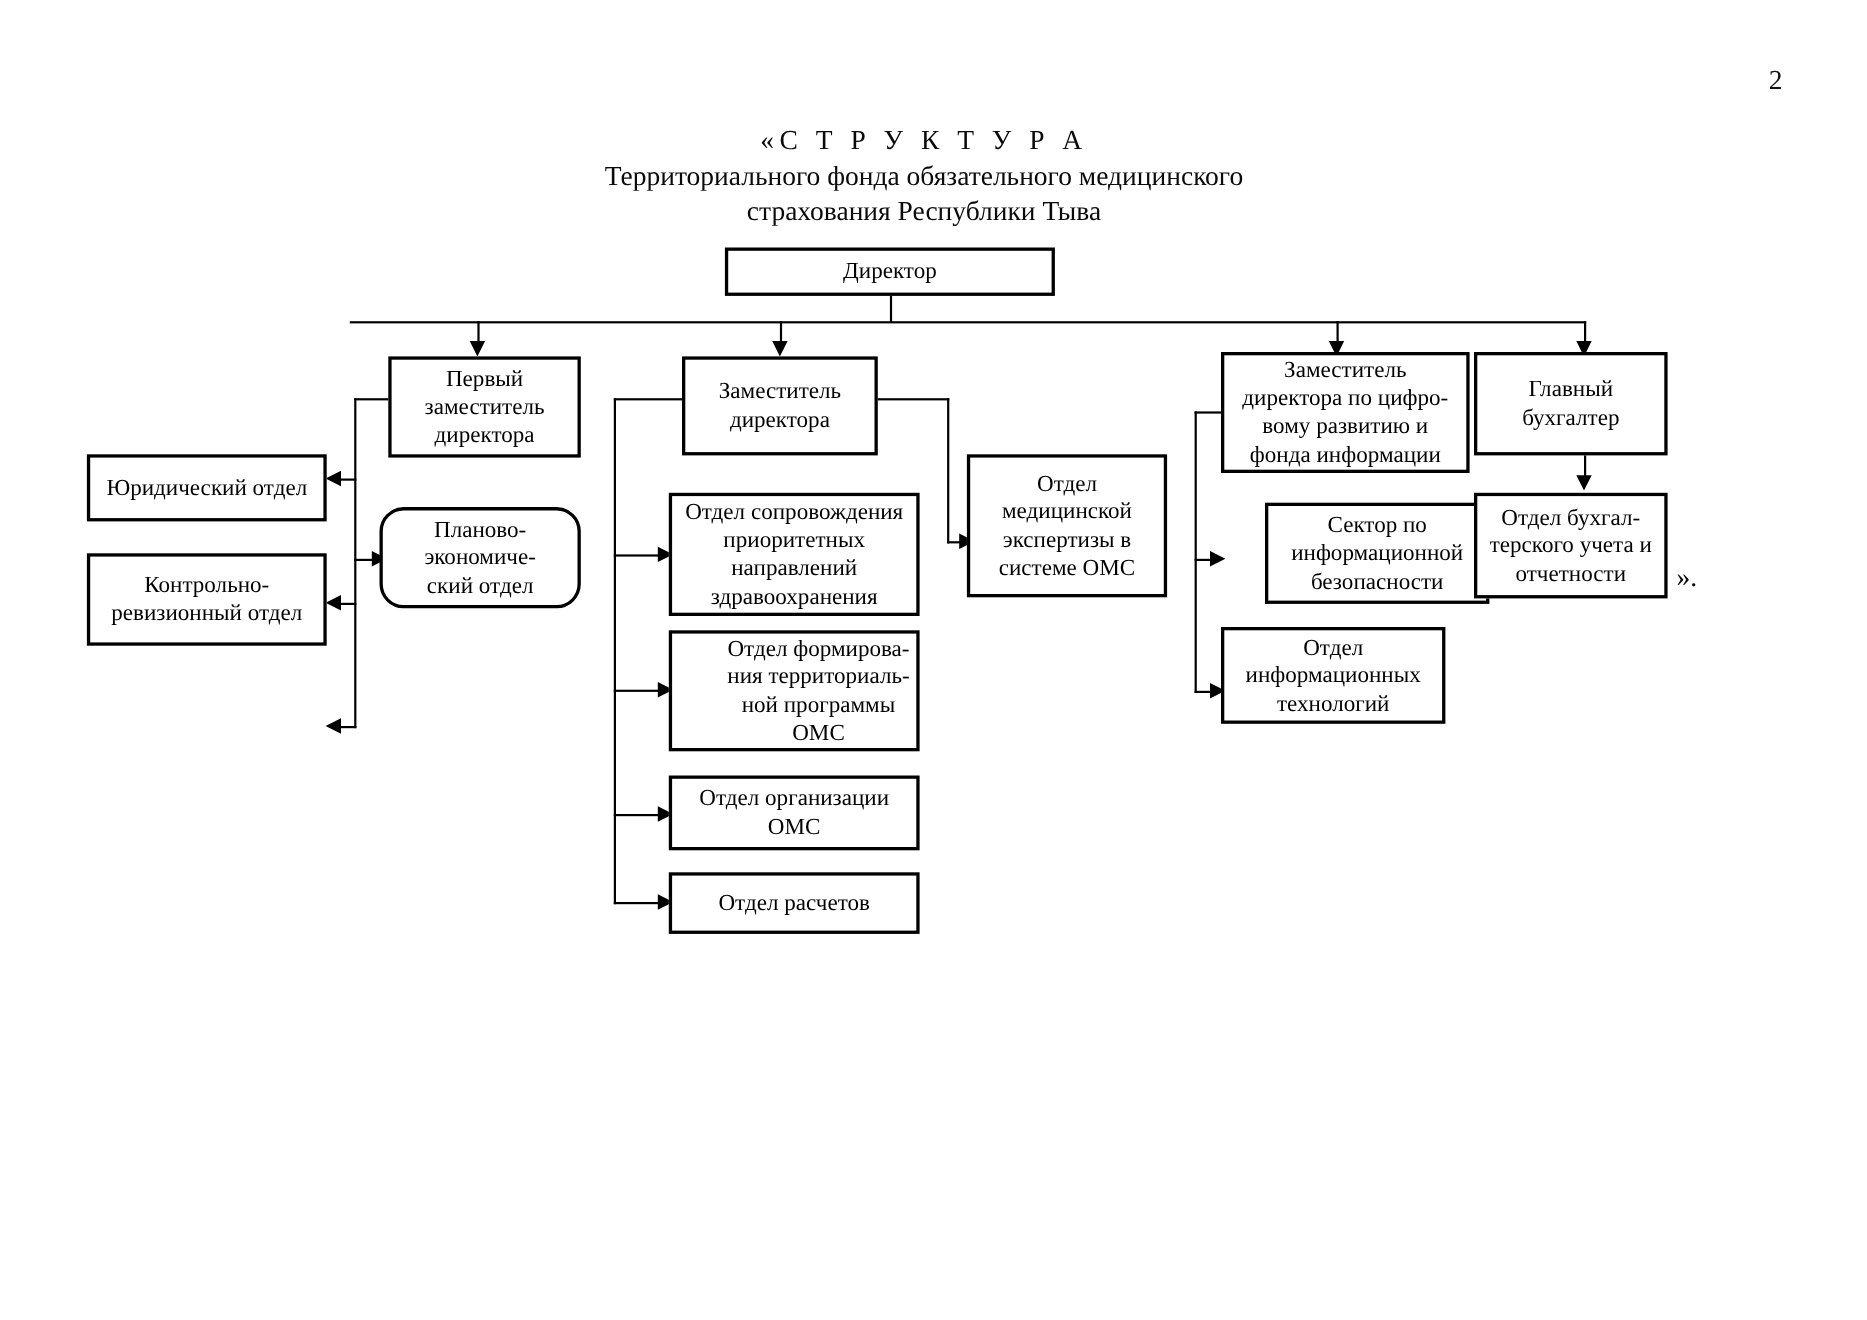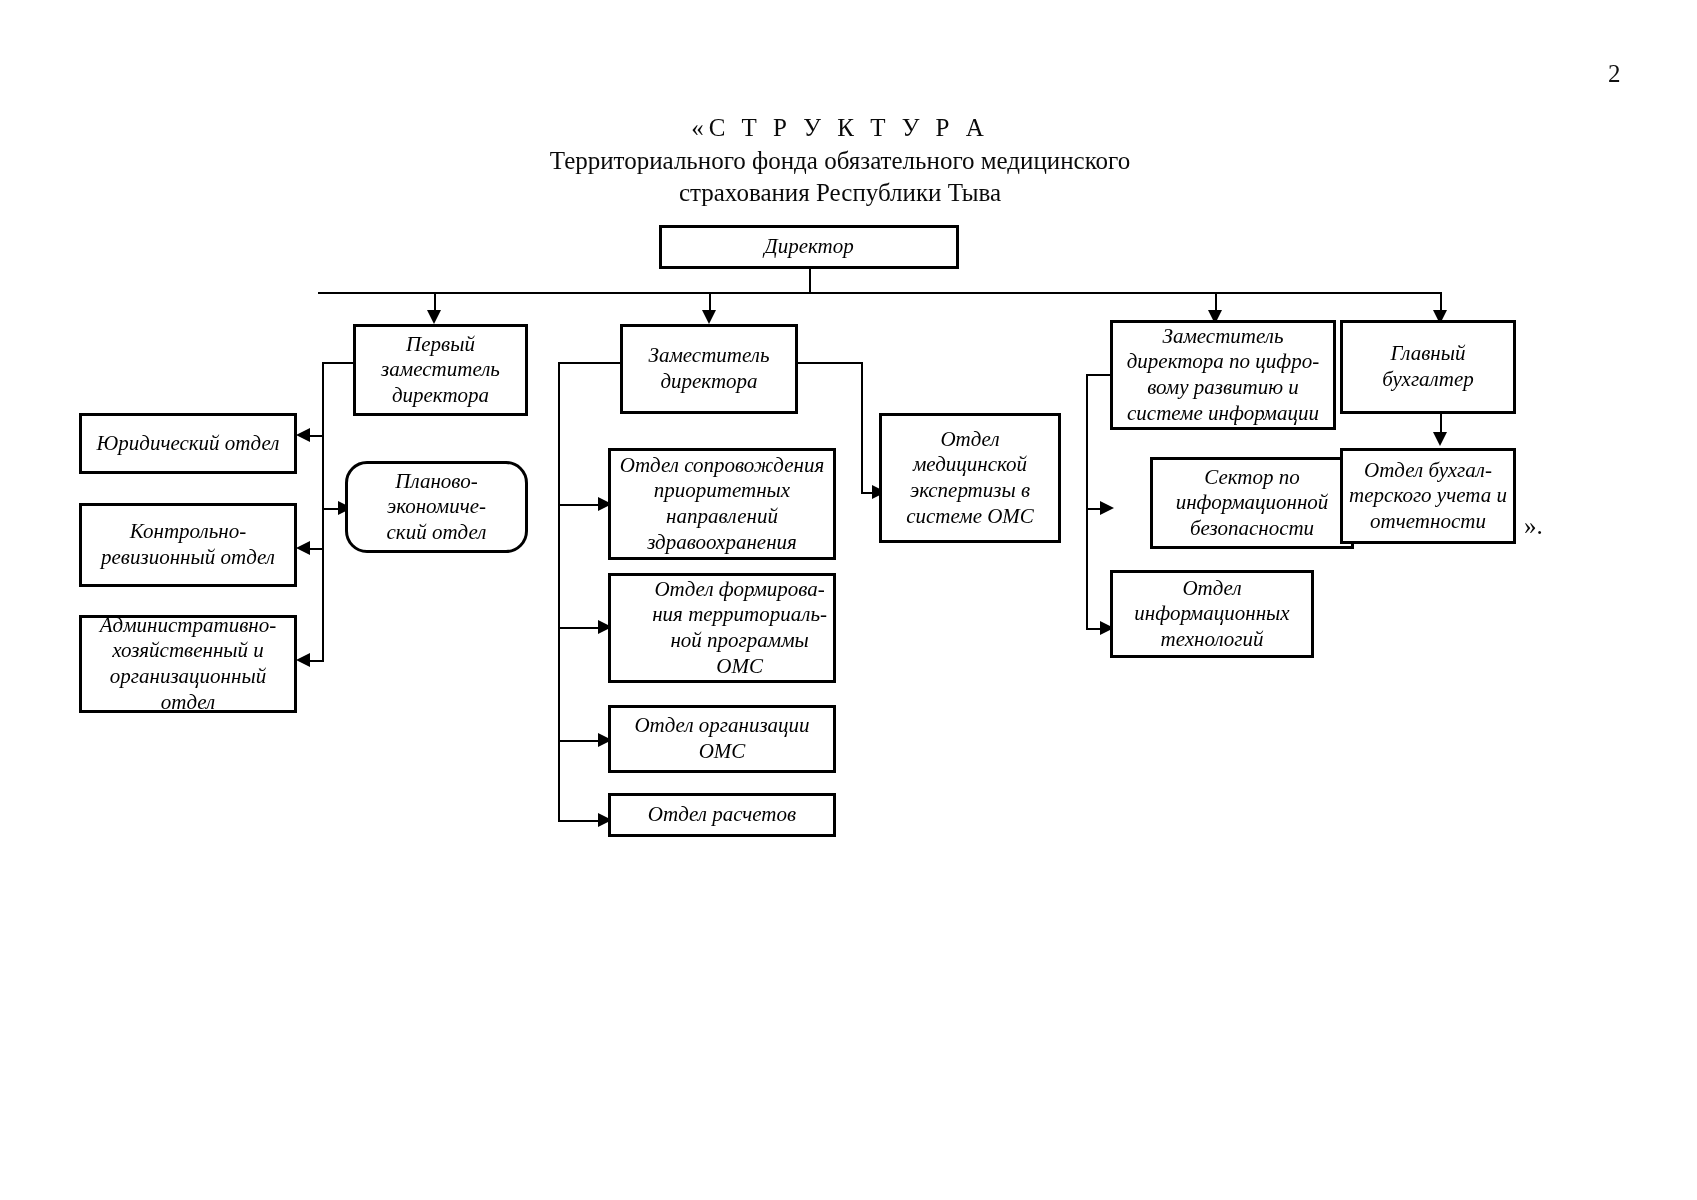--- a/index.html
+++ b/index.html
@@ -50,21 +50,21 @@
     background: #ffffff;
     display: flex;
     align-items: center;
     justify-content: center;
     text-align: center;
     font-size: 21px;
     line-height: 1.22;
     padding: 2px 6px;
     z-index: 3;
   }
-  .node span { display: block; font-style: italic; }
+  .node span { display: block; }
 
   
   .ln {
     position: absolute;
     background: #000;
     z-index: 1;
   }
   .ln.h { height: 2px; }
   .ln.v { width: 2px; }
 
@@ -184,21 +184,21 @@
       <span>Заместитель</span>
       <span>директора</span>
     </div>
   </div>
 
   <div class="node" style="left:1110px; top:320px; width:226px; height:110px;">
     <div>
       <span>Заместитель</span>
       <span>директора по цифро-</span>
       <span>вому развитию и</span>
-      <span>системе информации</span>
+      <span>фонда информации</span>
     </div>
   </div>
 
   <div class="node" style="left:1340px; top:320px; width:176px; height:94px;">
     <div>
       <span>Главный</span>
       <span>бухгалтер</span>
     </div>
   </div>
 
@@ -206,28 +206,20 @@
     <div>
       <span>Контрольно-</span>
       <span>ревизионный отдел</span>
     </div>
   </div>
 
   <div class="node" style="left:79px; top:413px; width:218px; height:61px;">
     <span>Юридический отдел</span>
   </div>
 
-  <div class="node" style="left:79px; top:615px; width:218px; height:98px;">
-    <div>
-      <span>Административно-</span>
-      <span>хозяйственный и</span>
-      <span>организационный</span>
-      <span>отдел</span>
-    </div>
-  </div>
 
   <div class="node" style="left:345px; top:461px; width:183px; height:92px;border-radius:22px;">
     <div>
       <span>Планово-</span>
       <span>экономиче-</span>
       <span>ский отдел</span>
     </div>
   </div>
 
   <div class="node" style="left:608px; top:448px; width:228px; height:112px;">
@@ -248,21 +240,21 @@
     </div>
   </div>
 
   <div class="node" style="left:608px; top:705px; width:228px; height:68px;">
     <div>
       <span>Отдел организации</span>
       <span>ОМС</span>
     </div>
   </div>
 
-  <div class="node" style="left:608px; top:793px; width:228px; height:44px;">
+  <div class="node" style="left:608px; top:793px; width:228px; height:56px;">
     <span>Отдел расчетов</span>
   </div>
 
   <div class="node" style="left:879px; top:413px; width:182px; height:130px;">
     <div>
       <span>Отдел</span>
       <span>медицинской</span>
       <span>экспертизы в</span>
       <span>системе ОМС</span>
     </div>

